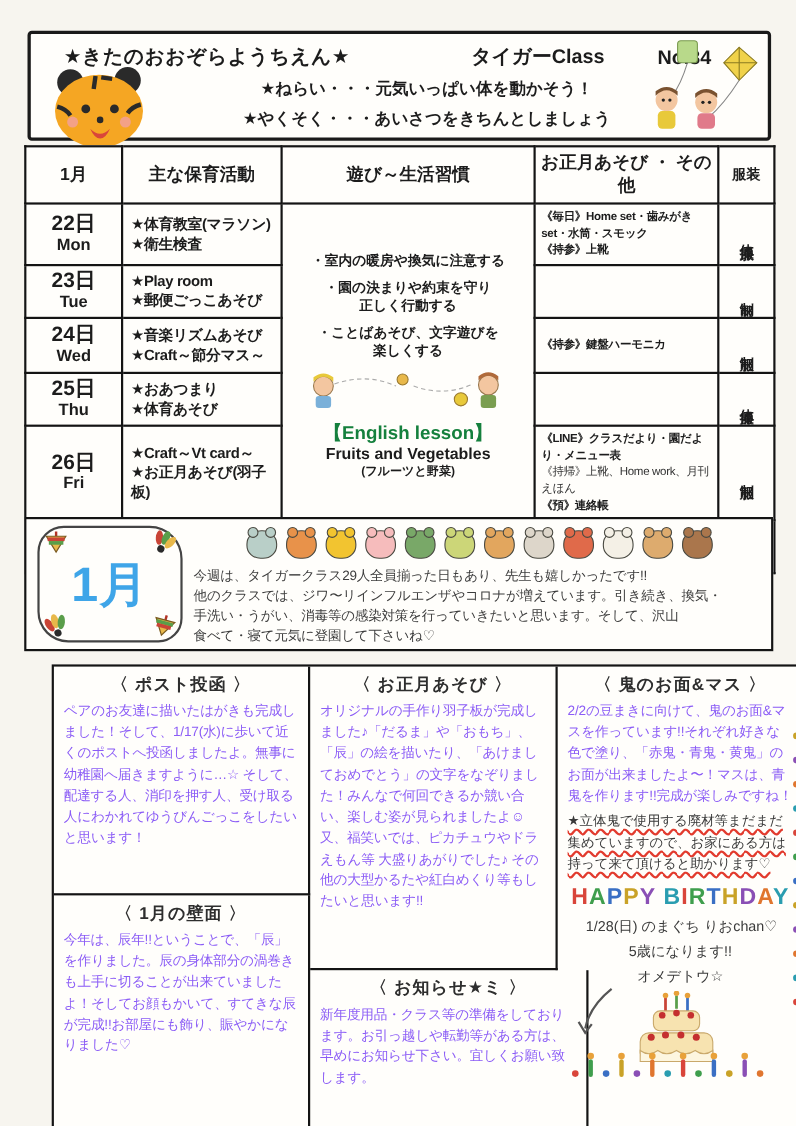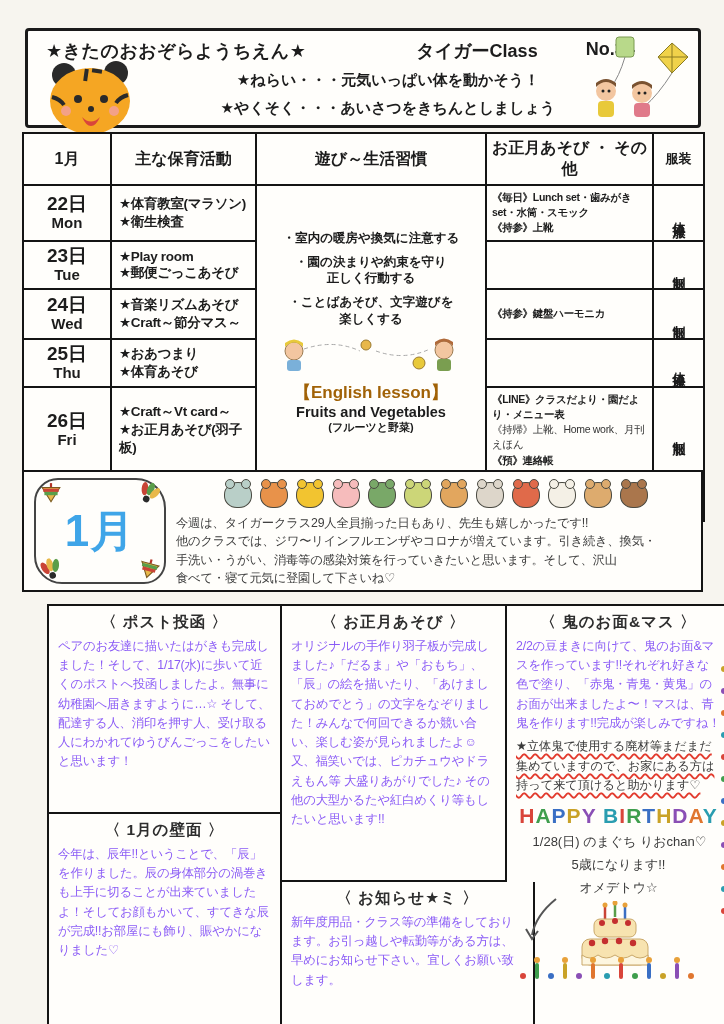--- a/index.html
+++ b/index.html
@@ -3,21 +3,21 @@
 <meta charset="utf-8">
 <style>
   * { margin:0; padding:0; box-sizing:border-box; }
   html,body { width:724px; height:1024px; }
   body { font-family:"Liberation Sans","DejaVu Sans",sans-serif; background:#f7f5ef; color:#1c1c1c; position:relative; overflow:hidden; }
   .abs { position:absolute; }
 
   
   #header-box { left:25px; top:28px; width:676px; height:100px; background:#fffefb;
     border:3px solid #1a1a1a; border-radius:4px; }
-  .hdr-row1 { position:absolute; left:18px; top:8px; width:640px; display:flex; align-items:flex-start; }
+  .hdr-row1 { position:absolute; left:30px; top:8px; width:640px; display:flex; align-items:flex-end; }
   .school-title { font-size:18px; font-weight:bold; letter-spacing:.5px; }
   .class-name { font-size:18px; font-weight:bold; margin-left:110px; }
   .issue-no { font-size:18px; font-weight:bold; margin-left:48px; }
   .hdr-aim { position:absolute; left:150px; top:40px; width:420px; text-align:center; font-size:15px; font-weight:bold; }
   .hdr-promise { position:absolute; left:150px; top:68px; width:420px; text-align:center; font-size:15px; font-weight:bold; }
   #tiger-wrap { position:absolute; left:14px; top:22px; width:96px; height:84px; }
   #kites-wrap { position:absolute; right:4px; top:4px; width:118px; height:92px; }
 
   
   #sched { left:22px; top:132px; width:681px; border-collapse:collapse; table-layout:fixed; background:#fffefb; }
@@ -28,21 +28,21 @@
   .date-d { font-size:19px; display:block; }
   .date-w { font-size:15px; display:block; }
   .act-cell { padding:5px 4px 5px 7px; }
   .act-cell .act { display:block; font-size:13.5px; font-weight:bold; letter-spacing:-.3px; }
   .act-gap { height:16px; }
   .sat-cell { text-align:center; font-weight:bold; }
   .sat-main { font-size:18px; display:block; }
   .sat-sub { font-size:13px; display:block; }
   .play-cell { text-align:center; padding:4px 2px; }
   .play-pt { font-size:12.5px; font-weight:bold; line-height:1.35; white-space:pre-line; margin:7px 0; }
-  .eng-title { font-size:17px; font-weight:bold; color:#a16207; margin-top:4px; }
+  .eng-title { font-size:17px; font-weight:bold; color:#15803d; margin-top:4px; }
   .eng-topic { font-size:14.5px; font-weight:bold; }
   .eng-topic-ja { font-size:11px; font-weight:bold;text-align:center; }
   .story-title { font-size:13.5px; font-weight:bold; color:#1d9fe0; }
   .story-body { font-size:13px; font-weight:bold; }
   .bring-cell { padding:4px 5px; }
   .bring-line { font-size:10.5px; font-weight:bold; line-height:1.45; letter-spacing:-.3px; }
   .bring-hand { font-weight:normal; color:#333; }
   .bus-line { font-size:12px; font-weight:bold; text-align:center; display:flex; align-items:center; justify-content:center; gap:2px; }
   .clothes-cell { text-align:center; padding:2px 0; }
   .clothes-v { writing-mode:vertical-rl; text-orientation:upright; font-size:13px; font-weight:bold; letter-spacing:2px; margin:0 auto; }
@@ -178,21 +178,21 @@
               <path d="M159 11 q9 -9 18 0 l0 -4 q-9 -7 -18 0 z" fill="#b06a3a"></path>
           <rect x="161" y="24" width="14" height="12" rx="3" fill="#7a9e50"></rect>
           <circle cx="143" cy="28" r="6" fill="#e8c93a" stroke="#9a7a30"></circle>
         </svg>
       </div>
       <div class="eng-title">【English lesson】</div>
       <div class="eng-topic">Fruits and Vegetables</div>
       <div class="eng-topic-ja">(フルーツと野菜)</div>
     </td>
     <td class="bring-cell">
-          <div class="bring-line">《毎日》Lunch set・歯みがきset・水筒・スモック</div>
+          <div class="bring-line">《毎日》Home set・歯みがきset・水筒・スモック</div>
           <div class="bring-line">《持参》上靴</div>
         </td>
     <td class="clothes-cell"><span class="clothes-v">体操服</span></td>
   </tr>
 
   <tr style="height:48px">
     <td class="date-cell">
           <span class="date-d">23日</span>
           <span class="date-w">Tue</span>
         </td>

